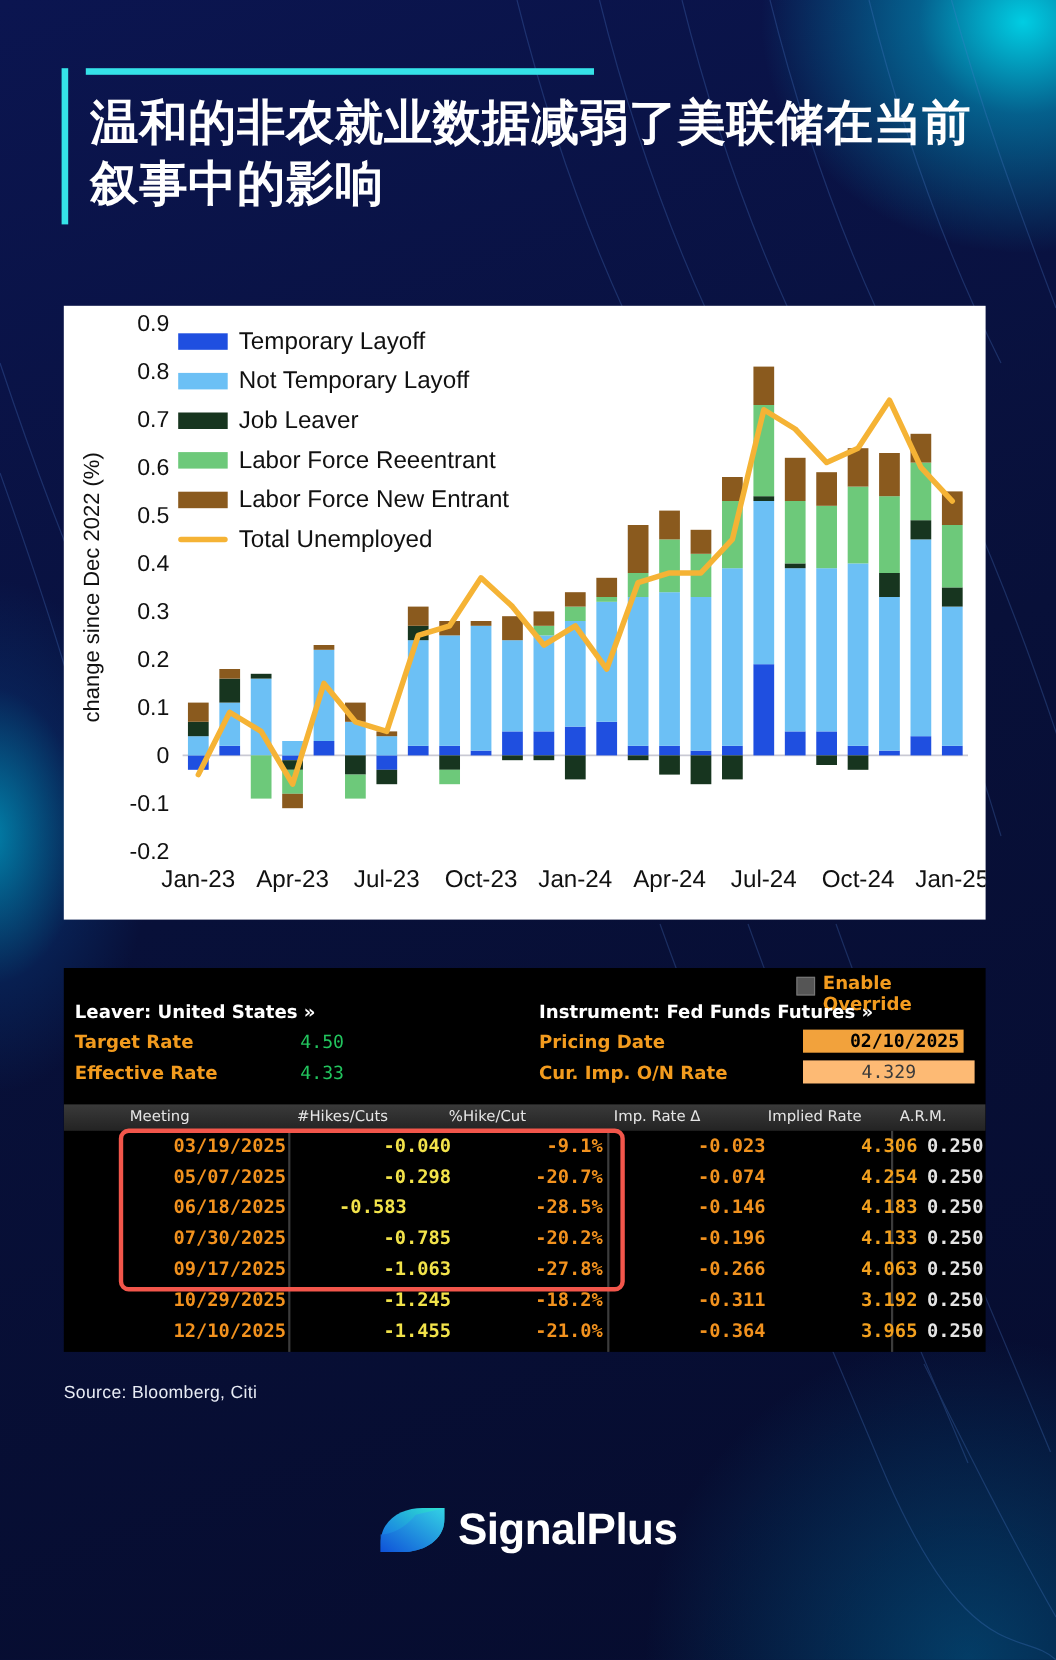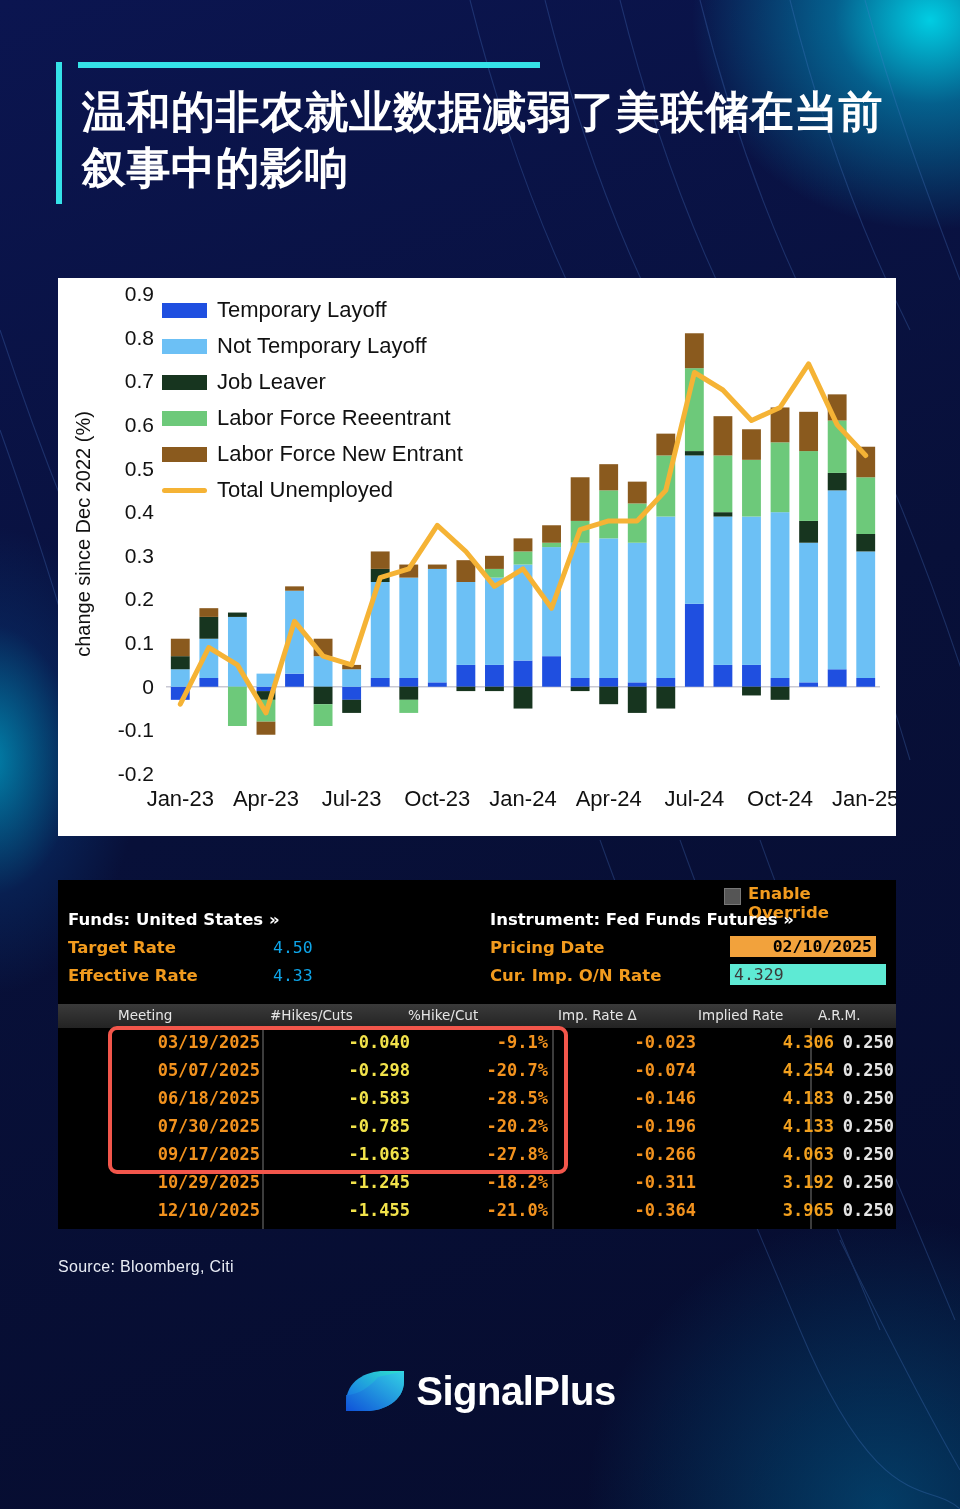--- a/index.html
+++ b/index.html
@@ -23,42 +23,42 @@
   .title-text{margin:0;padding:22px 0 0 26px;color:#fff;font-size:44px;line-height:1.28;
      font-weight:bold;letter-spacing:.5px;width:840px;}
   
   .chart-panel{position:absolute;left:58px;top:278px;width:838px;height:558px;background:#fff;}
   
   .bb{position:absolute;left:58px;top:880px;width:838px;height:349px;background:#000;overflow:hidden;
      font-family:"DejaVu Sans",sans-serif;}
   .bb-top{position:relative;height:120px;}
   .bb-lbl{color:#f29b1e;font-size:16.5px;font-weight:bold;}
   .bb-white{color:#fff;font-size:16.5px;font-weight:bold;}
-  .bb-val{color:#0ea5e9;font-size:16.5px;font-family:"DejaVu Sans Mono",monospace;}
+  .bb-val{color:#22c55e;font-size:16.5px;font-family:"DejaVu Sans Mono",monospace;}
   .abs{position:absolute;}
   .bb-hdr-row{position:absolute;left:0;top:124px;width:838px;height:24px;
      background:linear-gradient(#3a3a3a,#232323);}
   .bb-hdr-cell{position:absolute;top:3px;color:#e6e6e6;font-size:13.5px;text-align:left;
      font-family:"DejaVu Sans",sans-serif;}
   .bb-row{position:absolute;left:0;width:838px;height:27px;}
   .cell{position:absolute;top:0;font-size:17px;font-family:"DejaVu Sans Mono",monospace;text-align:right;font-weight:bold;}
   .c-meet{color:#f2921e;}
   .c-hikes{color:#f2e34a;}
   .c-pct{color:#f2921e;}
   .c-imp{color:#f2921e;}
   .c-implied{color:#f2a01e;}
   .c-arm{color:#e5e5e5;}
   .hl-box{position:absolute;left:50px;top:146px;width:452px;height:140px;
      border:4px solid #f2564b;border-radius:9px;pointer-events:none;}
   .bb-divider{position:absolute;background:#3c3c3c;width:2px;}
   .override-box{position:absolute;width:15px;height:15px;background:#555;border:1px solid #777;}
   .orange-field{position:absolute;background:#f2a23c;color:#000;font-size:16.5px;
      font-family:"DejaVu Sans Mono",monospace;text-align:right;padding:1px 4px;font-weight:bold;}
-  .grey-field{position:absolute;background:#5eead4;color:#3a3a3a;font-size:16.5px;
-     font-family:"DejaVu Sans Mono",monospace;text-align:left;padding:1px 4px;}
+  .grey-field{position:absolute;background:#fdba74;color:#3a3a3a;font-size:16.5px;
+     font-family:"DejaVu Sans Mono",monospace;text-align:center;padding:1px 4px;}
   
   .source{position:absolute;left:58px;top:1258px;color:#e8ecf5;font-size:16px;letter-spacing:.3px;}
   .logo-wrap{position:absolute;left:0;top:1365px;width:960px;display:flex;justify-content:center;align-items:center;gap:10px;}
   .logo-text{color:#fff;font-size:40px;font-weight:bold;letter-spacing:-.5px;}
 </style>
 </head>
 <body>
 
 <div class="bg"></div>
 <svg class="lines" width="960" height="1509">
@@ -247,21 +247,21 @@
         <text x="159" y="219" font-size="22" font-family="Liberation Sans, sans-serif" fill="#111">Total Unemployed</text>
       </g>
     </svg>
 </div>
 
 <div class="bb">
   <div class="bb-top">
     <div class="override-box abs" style="left:666px;top:8px;"></div>
     <div class="bb-lbl abs" style="left:690px;top:4px;">Enable Override</div>
 
-    <div class="bb-white abs" style="left:10px;top:30px;">Funds: United States »</div>
+    <div class="bb-white abs" style="left:10px;top:30px;">Leaver: United States »</div>
     <div class="bb-lbl abs" style="left:10px;top:58px;">Target Rate</div>
     <div class="bb-val abs" style="left:215px;top:58px;">4.50</div>
     <div class="bb-lbl abs" style="left:10px;top:86px;">Effective Rate</div>
     <div class="bb-val abs" style="left:215px;top:86px;">4.33</div>
 
     <div class="bb-white abs" style="left:432px;top:30px;">Instrument: Fed Funds Futures »</div>
     <div class="bb-lbl abs" style="left:432px;top:58px;">Pricing Date</div>
     <div class="orange-field" style="left:672px;top:56px;width:138px;">02/10/2025</div>
     <div class="bb-lbl abs" style="left:432px;top:86px;">Cur. Imp. O/N Rate</div>
     <div class="grey-field" style="left:672px;top:84px;width:148px;">4.329</div>
@@ -292,21 +292,21 @@
       <div class="bb-row" style="top: 180px;">
         <div class="cell c-meet" style="left: 50px; width: 152px;">05/07/2025</div>
         <div class="cell c-hikes" style="left: 210px; width: 142px;">-0.298</div>
         <div class="cell c-pct" style="left: 352px; width: 138px;">-20.7%</div>
         <div class="cell c-imp" style="left: 498px; width: 140px;">-0.074</div>
         <div class="cell c-implied" style="left: 636px; width: 140px;">4.254</div>
         <div class="cell c-arm" style="left: 748px; width: 88px;">0.250</div>
       </div>
       <div class="bb-row" style="top: 208px;">
         <div class="cell c-meet" style="left: 50px; width: 152px;">06/18/2025</div>
-        <div class="cell c-hikes" style="left: 210px; width: 142px;">-0.583</div>
+        <div class="cell c-hikes" style="left: 210px; width: 142px; text-align: center;">-0.583</div>
         <div class="cell c-pct" style="left: 352px; width: 138px;">-28.5%</div>
         <div class="cell c-imp" style="left: 498px; width: 140px;">-0.146</div>
         <div class="cell c-implied" style="left: 636px; width: 140px;">4.183</div>
         <div class="cell c-arm" style="left: 748px; width: 88px;">0.250</div>
       </div>
       <div class="bb-row" style="top: 236px;">
         <div class="cell c-meet" style="left: 50px; width: 152px;">07/30/2025</div>
         <div class="cell c-hikes" style="left: 210px; width: 142px;">-0.785</div>
         <div class="cell c-pct" style="left: 352px; width: 138px;">-20.2%</div>
         <div class="cell c-imp" style="left: 498px; width: 140px;">-0.196</div>

